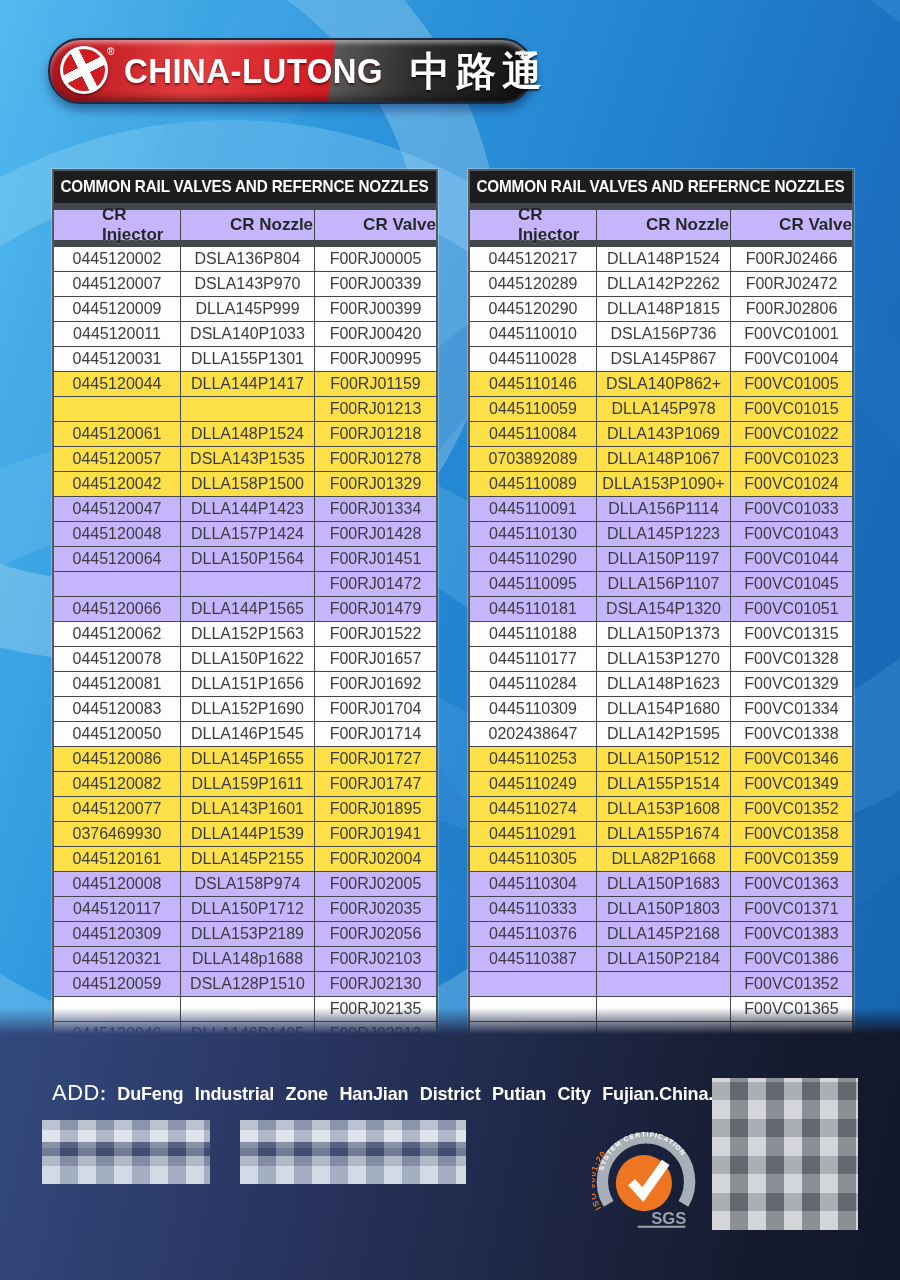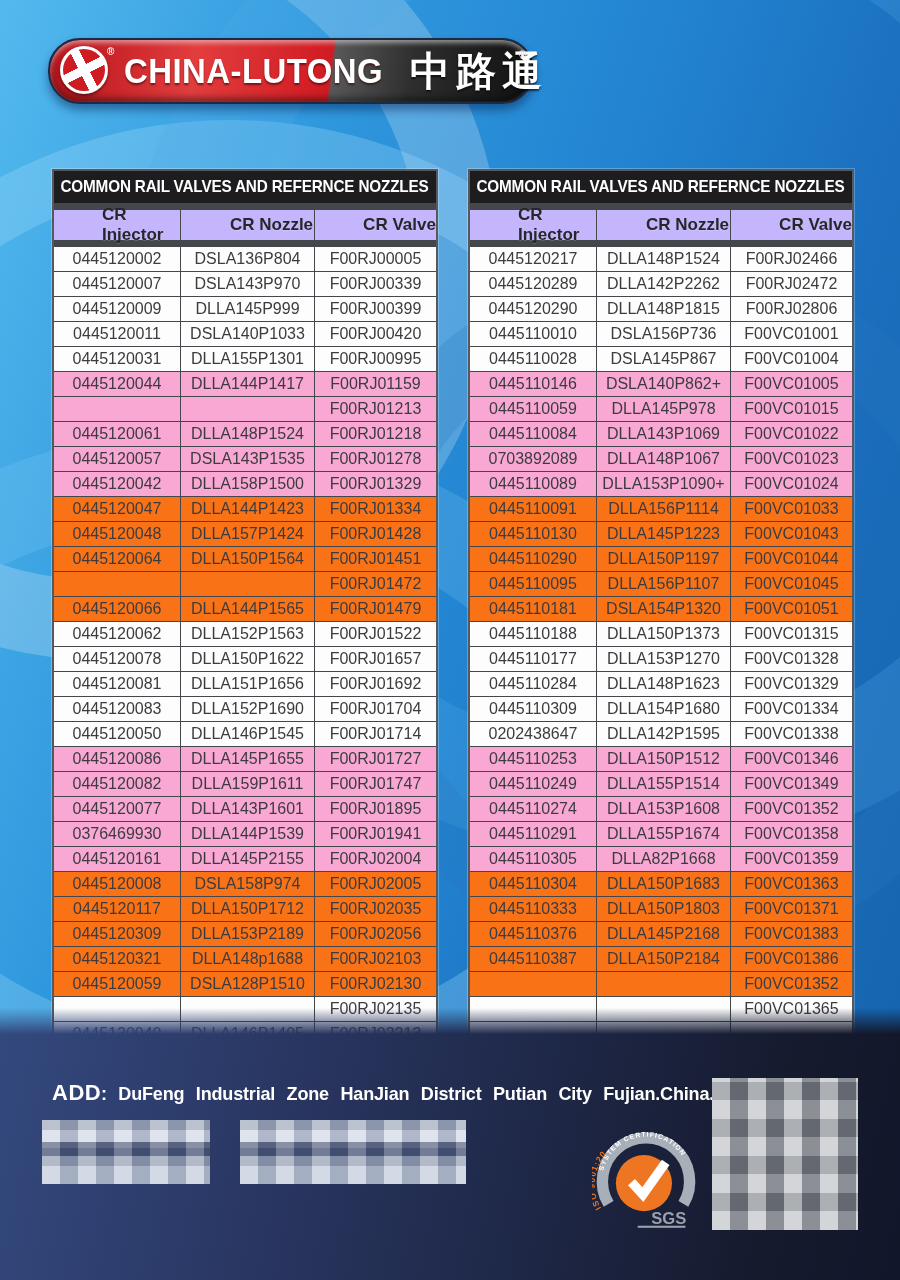--- a/index.html
+++ b/index.html
@@ -41,29 +41,29 @@
   .tbl-title{height:32px;background:#1d1d1f;color:#fff;display:flex;align-items:center;justify-content:center;}
   .tbl-title span{font-size:17px;font-weight:700;letter-spacing:-0.2px;white-space:nowrap;
     transform:scaleX(.9);}
   .tbl-head,.tbl-body{display:grid;grid-template-columns:126px 1fr 121px;gap:1px;}
   .tbl-head{grid-auto-rows:30px;}
   .tbl-body{grid-auto-rows:24px;}
   .th{background:#c4b5fd;display:flex;align-items:center;justify-content:center;
     font-size:17px;font-weight:700;color:#27272b;letter-spacing:0px;text-shadow:0 1px 0 rgba(255,255,255,.15);padding-left:48px;}
   .td{display:flex;align-items:center;justify-content:center;font-size:16px;color:#3c3c40;white-space:nowrap;}
   .row-white{background:#fdfdfd;}
-  .row-gray{background:#f9a8d4;}
-  .row-blue{background:#f97316;}
+  .row-gray{background:#fde047;}
+  .row-blue{background:#c4b5fd;}
   
   .footer{position:absolute;left:0;top:1008px;width:900px;height:272px;
     background:linear-gradient(102deg,#33497e 0%,#2a3763 30%,#1e2746 60%,#151a2d 85%,#12162a 100%);
     -webkit-mask-image:linear-gradient(180deg,transparent 0,#000 26px);
     mask-image:linear-gradient(180deg,transparent 0,#000 26px);}
   .address{position:absolute;left:52px;top:72px;color:#fff;white-space:nowrap;}
-  .address .lbl{font-size:22px;font-weight:700;letter-spacing:.5px;}
+  .address .lbl{font-size:22px;font-weight:400;letter-spacing:.5px;}
   .address .txt{font-size:19px;font-weight:700;word-spacing:7px;letter-spacing:-0.2px;
     display:inline-block;transform:scaleX(.95);transform-origin:left center;}
   .mosaic{position:absolute;top:112px;height:64px;
     background-color:#6d7890;
     background-image:
       repeating-linear-gradient(90deg, rgba(255,255,255,.30) 0 18px, rgba(90,102,130,.28) 18px 36px),
       repeating-linear-gradient(0deg, rgba(255,255,255,.16) 0 18px, rgba(60,72,104,.30) 18px 36px),
       linear-gradient(180deg, rgba(215,224,238,.85) 0 34%, rgba(48,62,100,.92) 34% 56%, rgba(198,208,226,.82) 56% 100%);}
   .m1{left:42px;width:168px;}
   .m2{left:240px;width:226px;}

